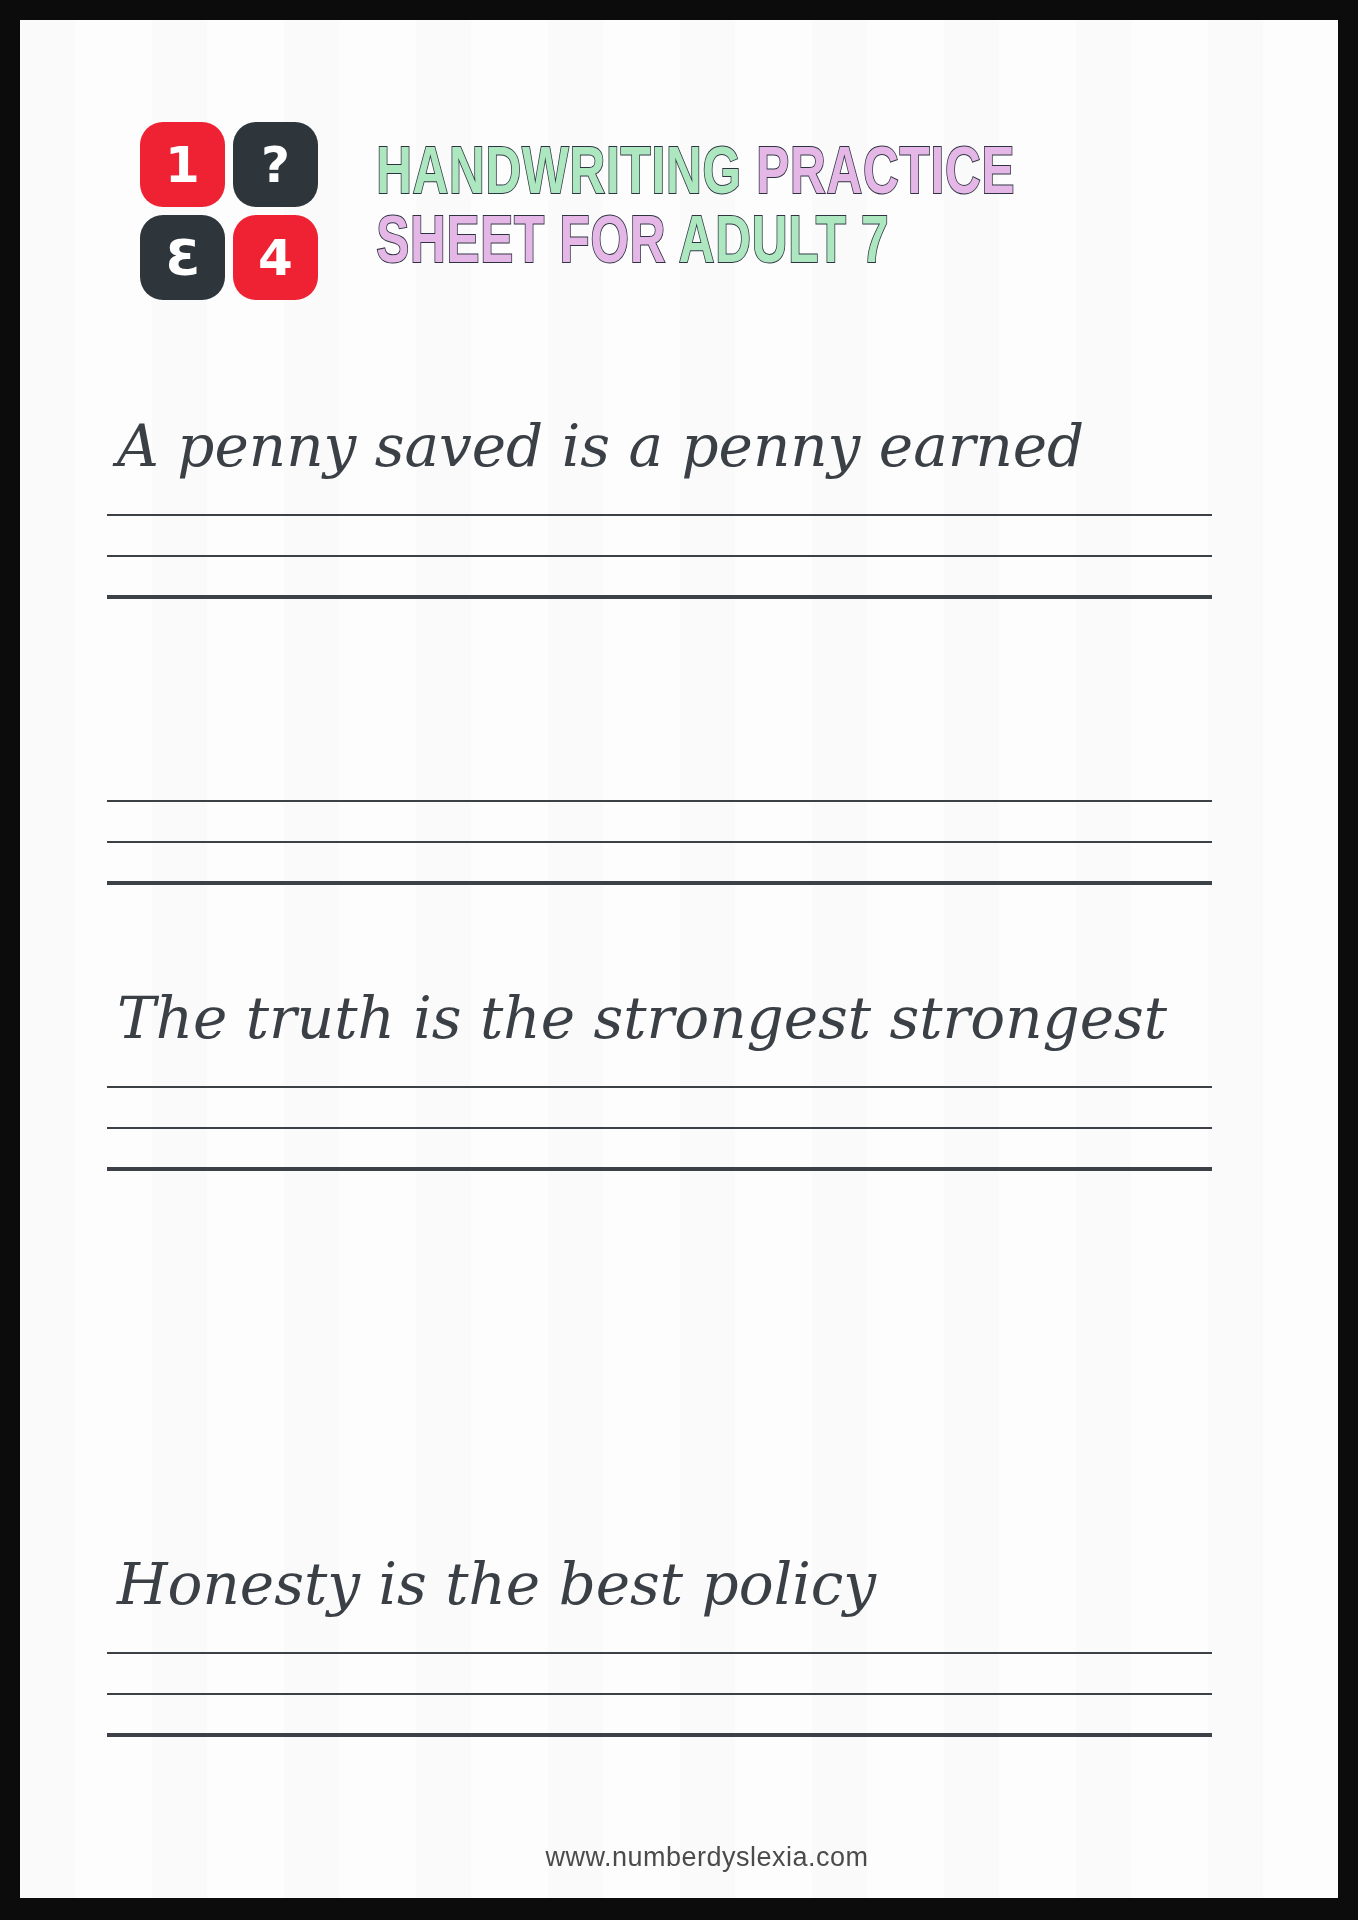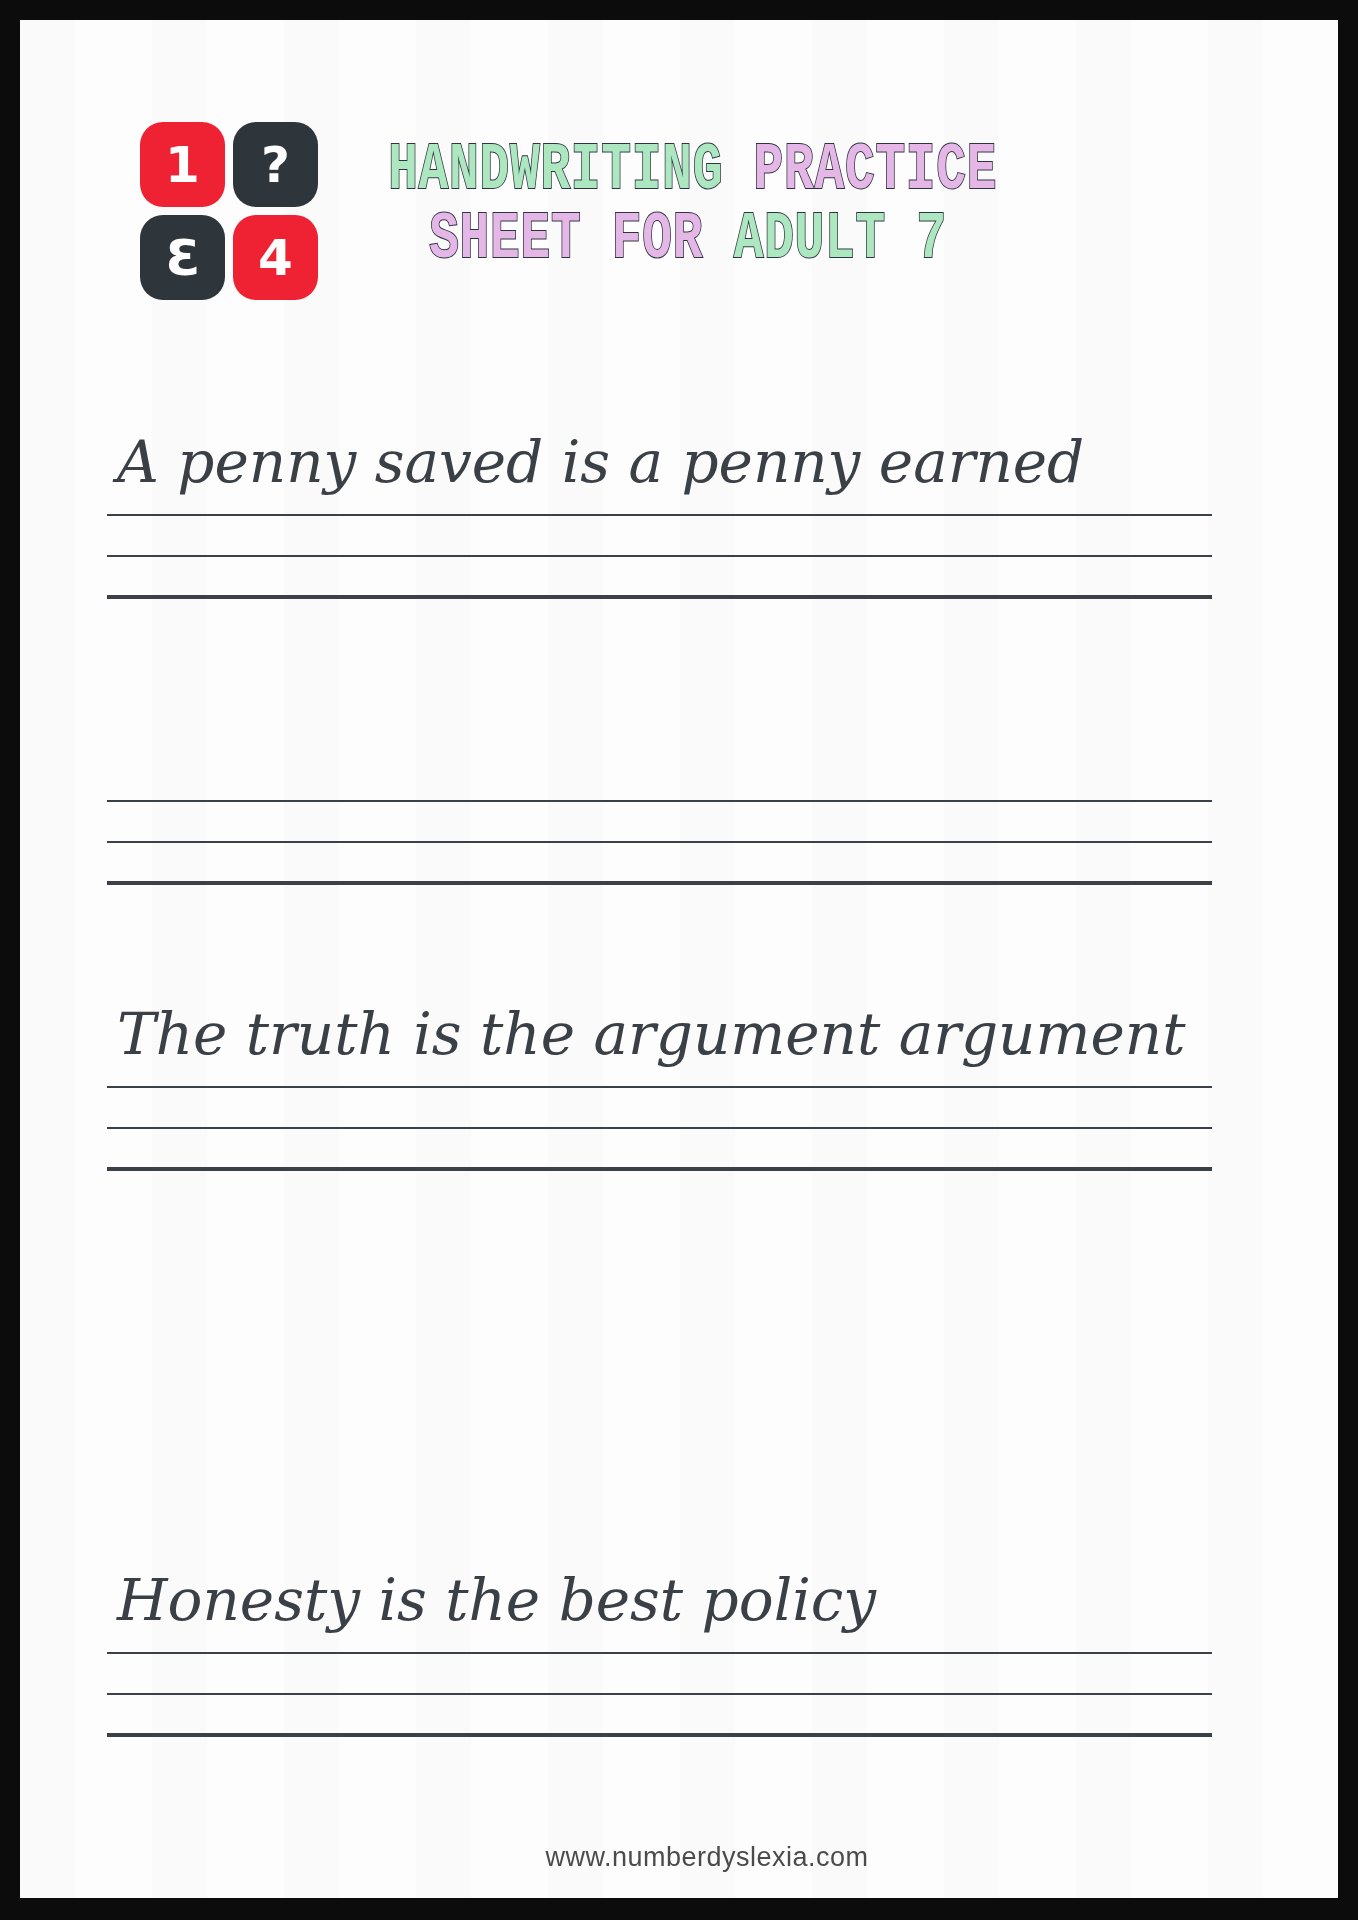--- a/index.html
+++ b/index.html
@@ -29,40 +29,40 @@
     font-family:"DejaVu Sans", sans-serif;font-weight:bold;
     color:#ffffff;font-size:50px;line-height:1;
   }
   .tile.red{background:#ee2233;}
   .tile.dark{background:#2e353b;}
   .glyph{display:inline-block;}
   .glyph.flip{transform:scaleX(-1);}
 
   
   .title{
-    position:absolute;left:275px;top:116px;width:745px;text-align:right;
-    font-family:Liberation Mono, monospace;font-weight:bold;
+    position:absolute;left:263px;top:116px;width:745px;text-align:left;
+    font-family:Liberation Sans, sans-serif;font-weight:bold;
   }
   .title-line{
     transform:scaleX(0.75);
     font-size:66px;line-height:69px;letter-spacing:1px;white-space:nowrap;
   }
   .title-line span{
     -webkit-text-stroke:2px #2d3340;
     paint-order:stroke fill;
   }
   .w-mint{color:#ace7c0;}
   .w-lav{color:#e4b7e6;}
 
   
   .block{
     position:absolute;left:87px;width:1105px;height:200px;
   }
   .phrase{
-    position:absolute;left:10px;top:16px;
+    position:absolute;left:10px;top:0;
     font-family:"DejaVu Serif", serif;font-style:italic;
     font-size:58px;line-height:72px;color:#3a4046;white-space:nowrap;text-align:center;
   }
   .wline{
     position:absolute;left:0;width:1105px;height:2px;background:#3b4147;
   }
   .wline.l1{top:104px;}
   .wline.l2{top:145px;}
   .wline.l3{top:185px;height:4px;}
 
@@ -117,21 +117,21 @@
     <div class="wline l3"></div>
   </div>
 
   <div class="block block-2">
     <div class="wline l1"></div>
     <div class="wline l2"></div>
     <div class="wline l3"></div>
   </div>
 
   <div class="block block-3">
-    <div class="phrase">The truth is the argument argument</div>
+    <div class="phrase">The truth is the strongest strongest</div>
     <div class="wline l1"></div>
     <div class="wline l2"></div>
     <div class="wline l3"></div>
   </div>
 
 
   <div class="block block-5">
     <div class="phrase">Honesty is the best policy</div>
     <div class="wline l1"></div>
     <div class="wline l2"></div>

